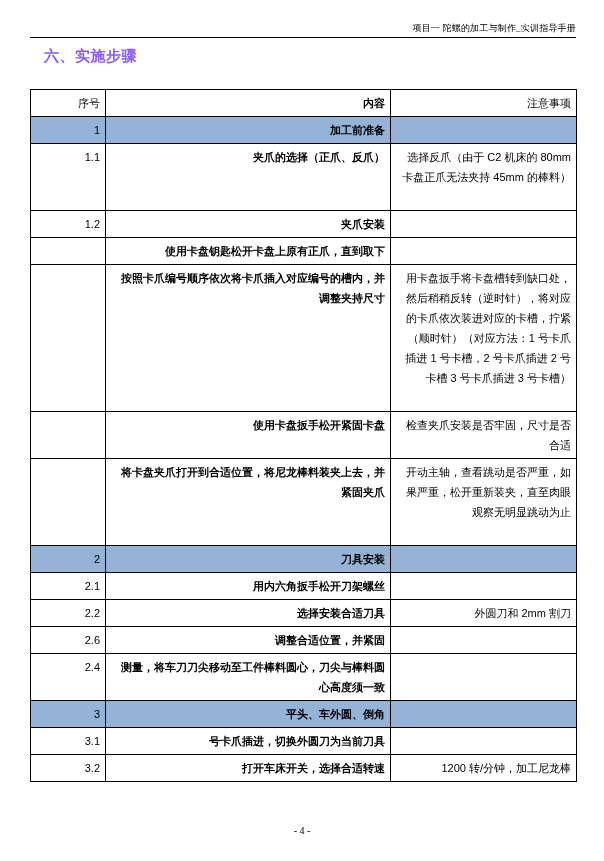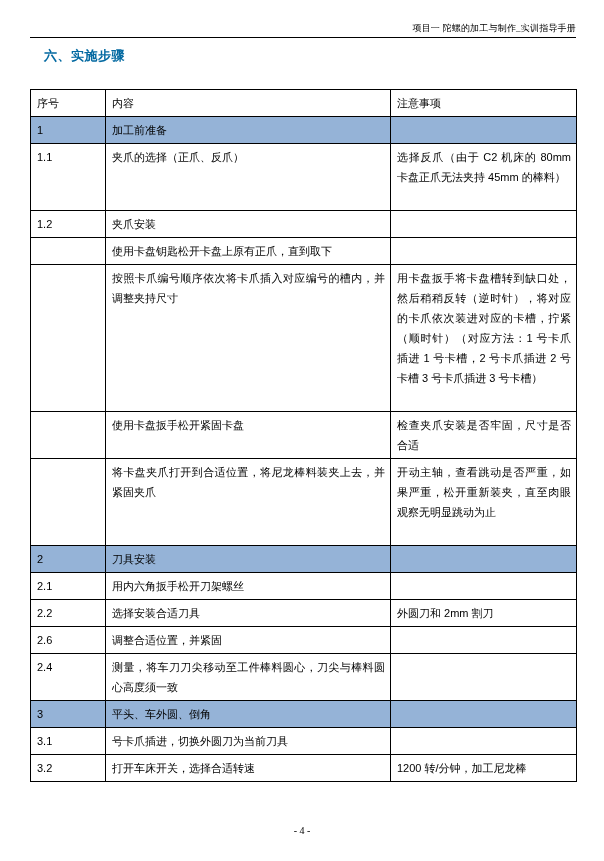--- a/index.html
+++ b/index.html
@@ -44,24 +44,24 @@
     height: 0;
   }
 
   
   .section-heading {
     position: absolute;
     left: 44px;
     top: 46px;
     font-family: "Liberation Sans", "DejaVu Sans", sans-serif;
     font-weight: bold;
-    font-size: 13px;
+    font-size: 15px;
     line-height: 20px;
     letter-spacing: 0.5px;
-    color: #0369a1;
+    color: #8b5cf6;
   }
 
   
   .table-wrap {
     position: absolute;
     left: 30px;
     top: 89px;
     width: 546px;
   }
   table.steps {
@@ -71,27 +71,28 @@
   }
   table.steps td {
     border: 1px solid #000000;
     vertical-align: top;
     padding: 3px 5px 3px 6px;
     font-family: "Liberation Sans", "DejaVu Sans", sans-serif;
     font-size: 11px;
     line-height: 20px;
     color: #000000;
     word-break: break-all;
+    text-align: right;
   }
   col.c-no    { width: 75px; }
   col.c-body  { width: 285px; }
   col.c-note  { width: 186px; }
 
   td.cell-no   { text-align: left; }
-  td.cell-body { text-align: left; }
+  td.cell-body { text-align: left; font-weight: bold; }
   td.cell-note { text-align: left; }
 
   tr.section-row > td {
     background: #95B3D7;
   }
 
   
   td.justify {
     text-align: justify;
     text-justify: inter-ideograph;

